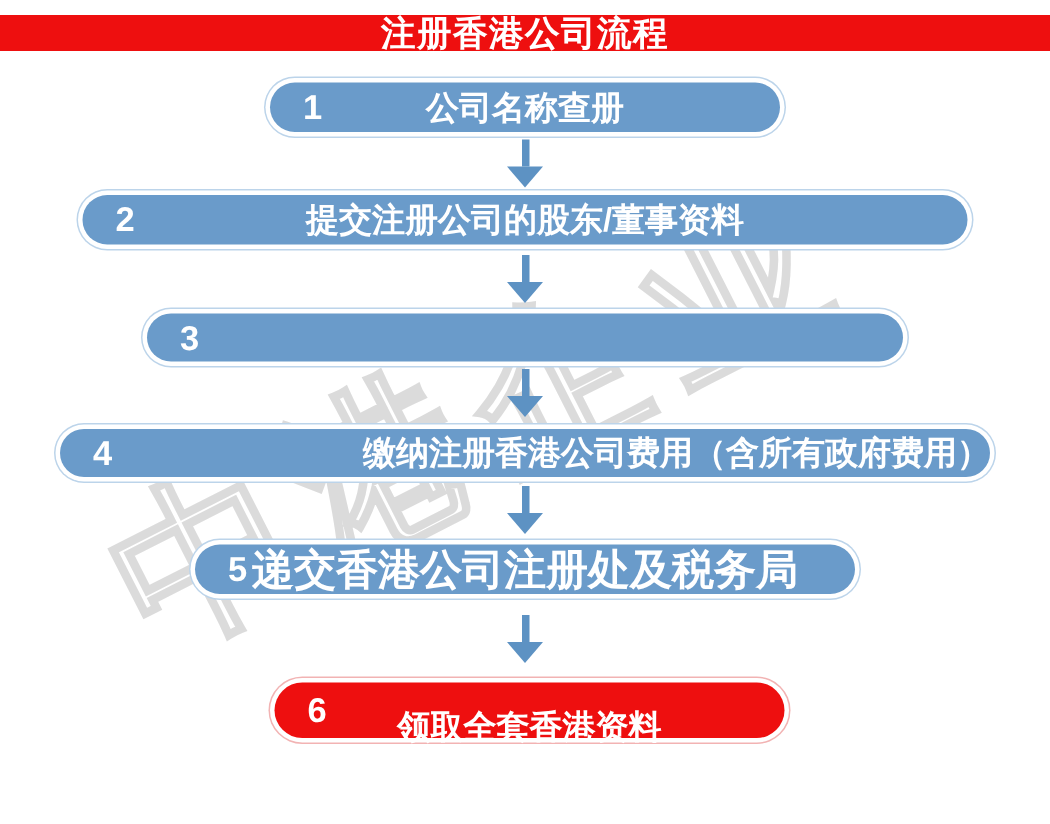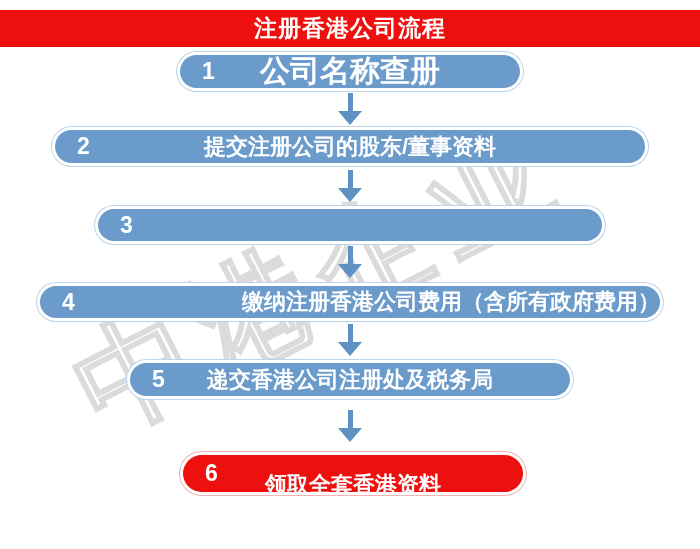--- a/index.html
+++ b/index.html
@@ -5,21 +5,21 @@
   html,body{margin:0;padding:0;background:#ffffff;}
   .canvas{
     position:relative;
     width:700px;height:549px;
     background:#ffffff;
     overflow:hidden;
     font-family:"Liberation Sans","DejaVu Sans",sans-serif;
   }
   
   .title-bar{
-    position:absolute;left:0;top:10px;width:700px;height:37px;
+    position:absolute;left:0;top:10px;width:700px;height:24px;
     background:#ee0f0f;
     display:flex;align-items:center;justify-content:center;
   }
   .title-bar .title-text{
     color:#ffffff;font-size:23px;font-weight:bold;letter-spacing:1px;
   }
   
   .watermark{
     position:absolute;left:40px;top:130px;width:560px;height:300px;
     display:flex;align-items:center;justify-content:center;
@@ -48,29 +48,29 @@
   .pill .num{
     position:absolute;left:22px;top:0;bottom:0;
     display:flex;align-items:center;
     color:#ffffff;font-weight:bold;font-size:23px;
   }
   .pill .label{
     width:100%;text-align:center;
     color:#ffffff;font-weight:bold;
   }
   .pill1{left:180px;top:55px;width:340px;height:33px;}
-  .pill1 .label{font-size:30px;}
+  .pill1 .label{font-size:22px;}
   .pill2{left:55px;top:130px;width:590px;height:33px;}
   .pill2 .label{font-size:22px;}
   .pill3{left:98px;top:209px;width:504px;height:32px;}
   .pill3 .label{font-size:19px;}
   .pill4{left:40px;top:286px;width:620px;height:32px;}
   .pill4 .label{font-size:22px;text-align:right;}
   .pill5{left:130px;top:363px;width:440px;height:33px;}
-  .pill5 .label{font-size:22px;font-family:Liberation Serif, serif;}
+  .pill5 .label{font-size:28px;font-family:Liberation Serif, serif;}
   .pill6{left:183px;top:455px;width:340px;height:37px;}
   .pill6 .label{font-size:22px;margin-top:23px;}
   
   .arrow{
     position:absolute;left:338px;width:24px;
     display:flex;flex-direction:column;align-items:center;
   }
   .arrow .stem{width:5px;height:18px;background:#5d92c3;}
   .arrow .head{
     width:0;height:0;

